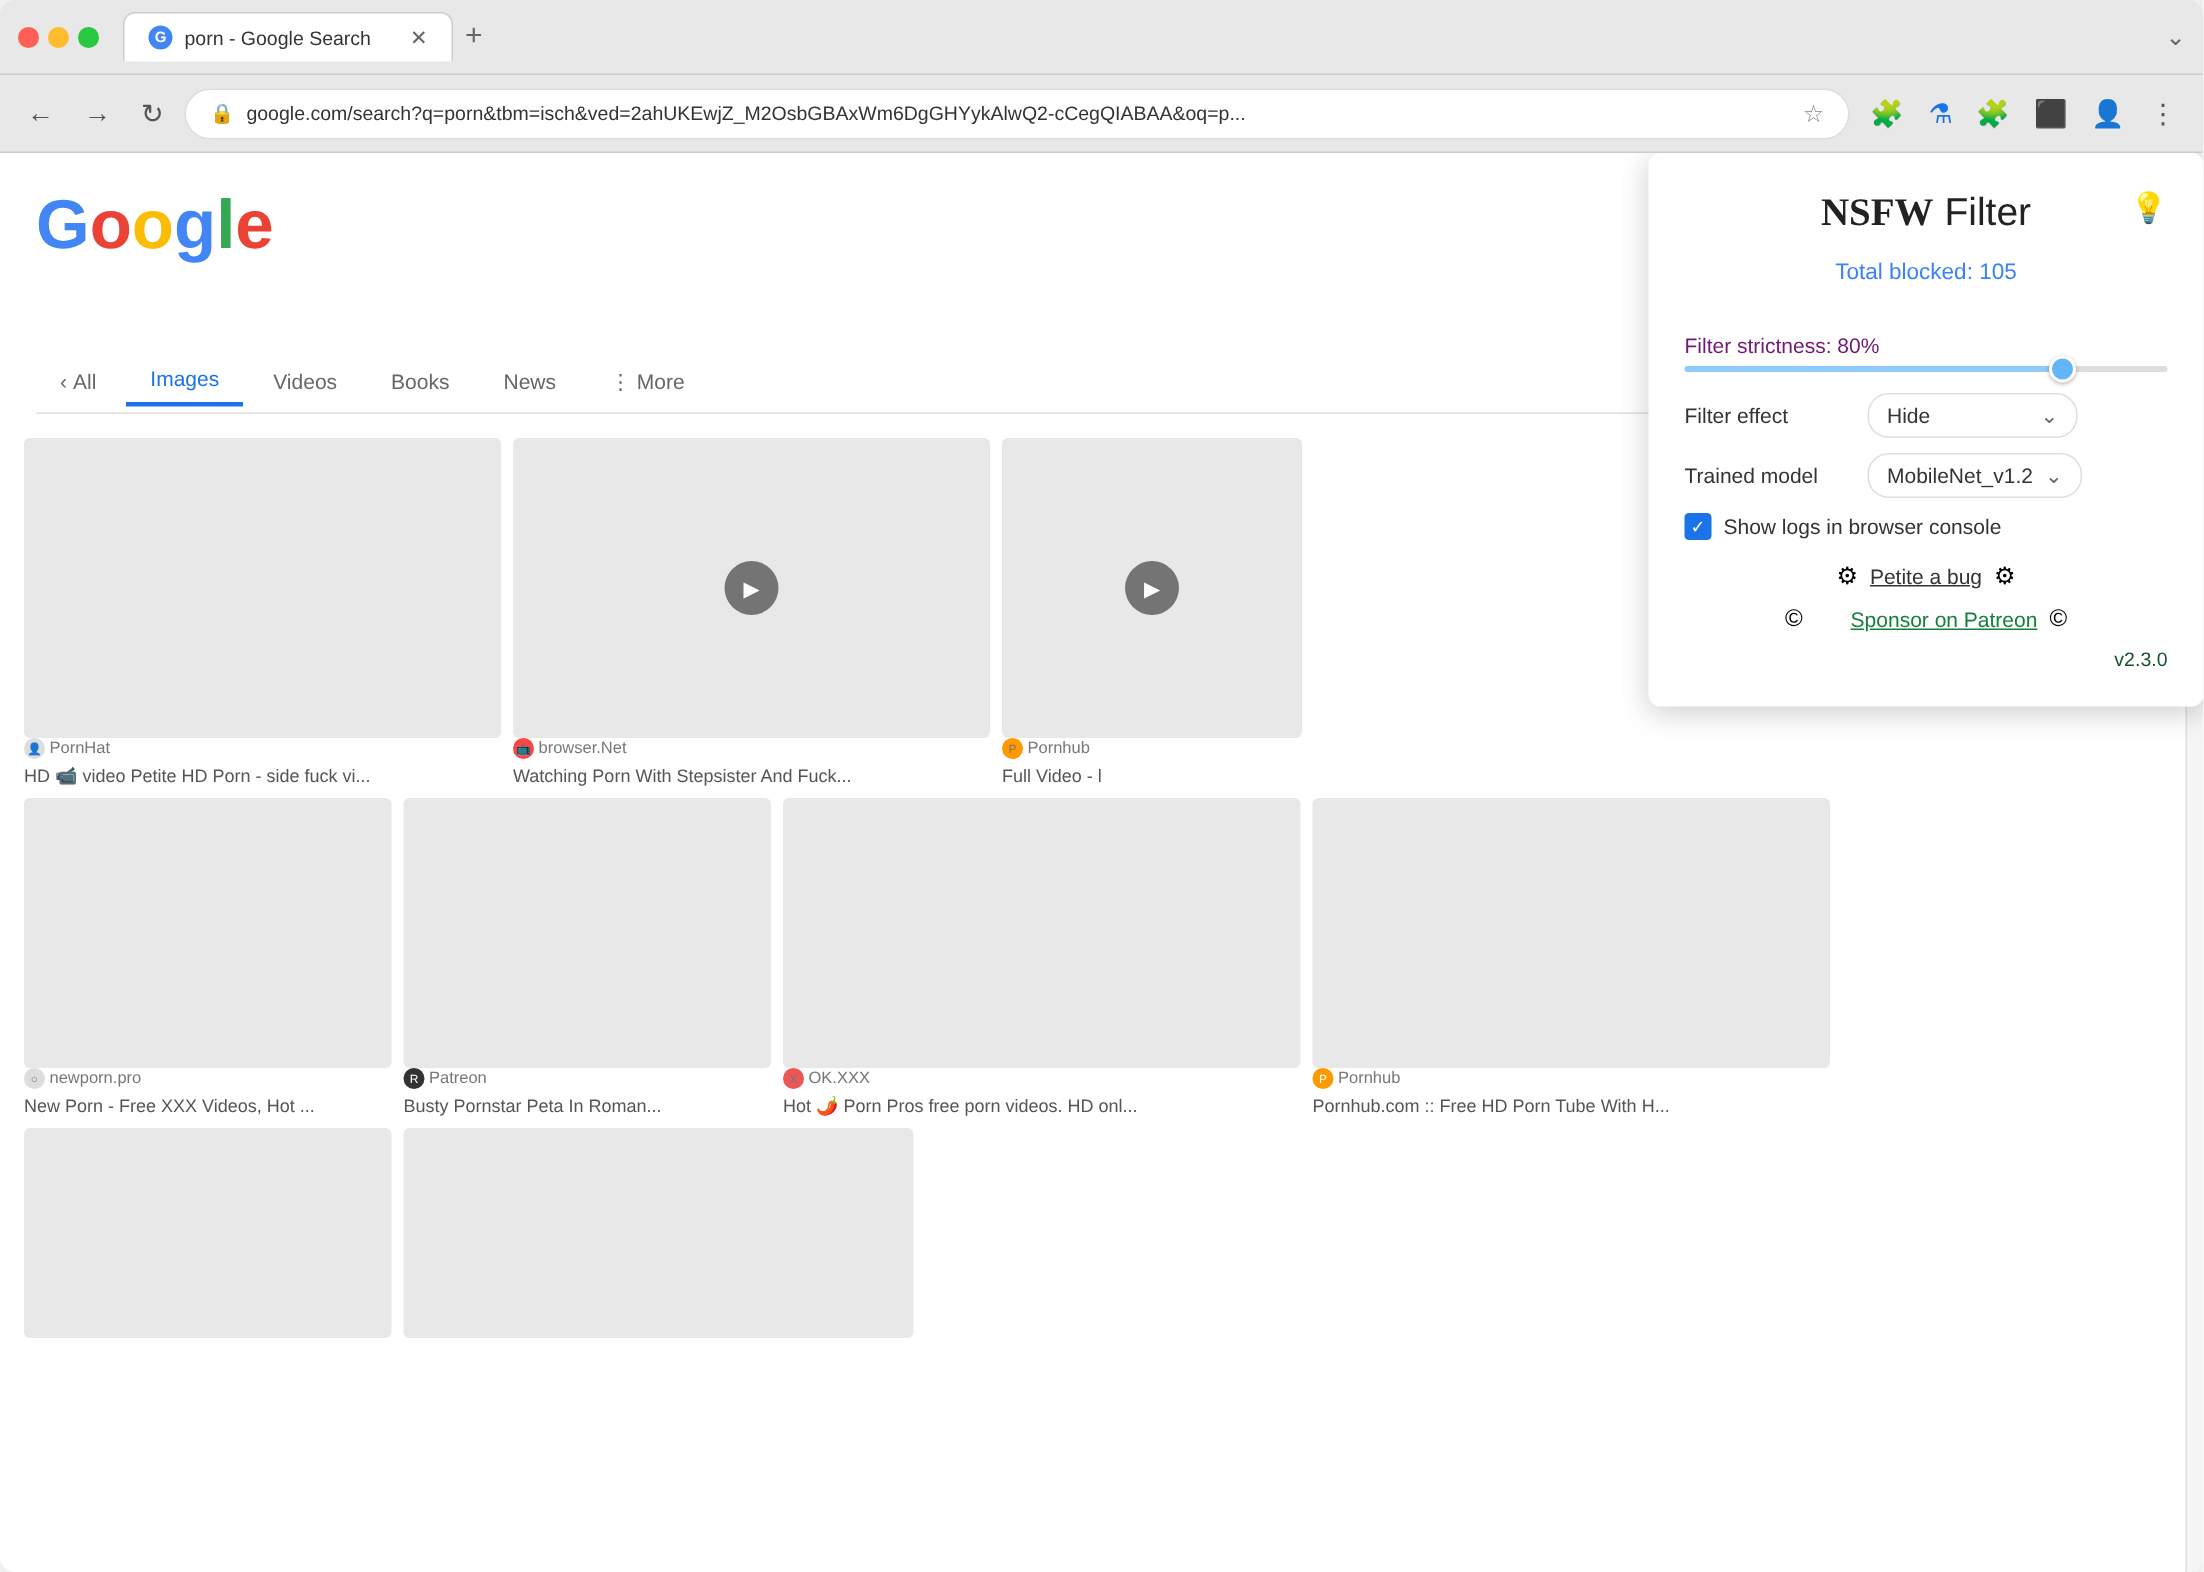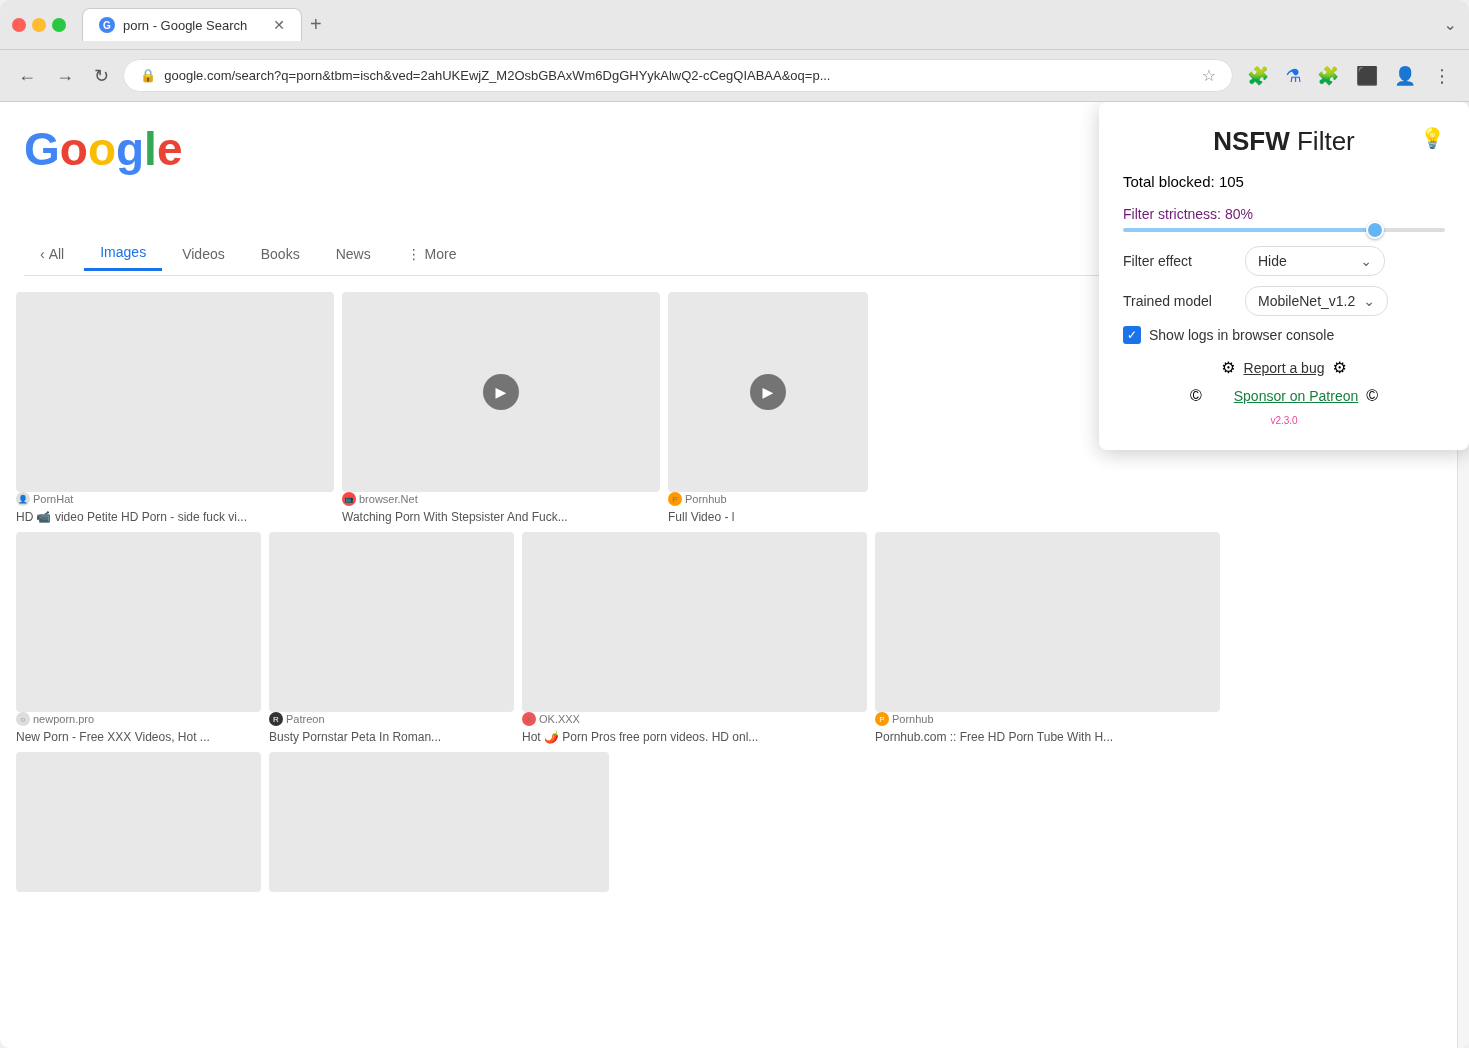--- a/index.html
+++ b/index.html
@@ -54,24 +54,24 @@
     .row1 { display: flex; gap: 8px; padding: 16px 16px 0; }
     .row2 { display: flex; gap: 8px; padding: 8px 16px 0; }
     .row3 { display: flex; gap: 8px; padding: 8px 16px 0; }
 
     .img-block { flex-shrink: 0; }
 
     
     .nsfw-popup { position: absolute; top: 0; right: 0; width: 370px; background: white; border-radius: 8px; box-shadow: 0 4px 20px rgba(0,0,0,0.2); padding: 24px; z-index: 100; }
     .popup-header { display: flex; align-items: center; justify-content: center; gap: 0; margin-bottom: 16px; position: relative; }
     .popup-title { font-size: 26px; text-align: center; color: #222; }
-    .popup-title strong { font-weight: 900; }
+    .popup-title strong { font-weight: 900; font-family: Liberation Serif, serif; }
     .popup-light-icon { position: absolute; right: 0; top: 0; color: #888; font-size: 20px; cursor: pointer; }
 
-    .popup-subtitle { font-size: 15px; color: #000000; margin-bottom: 16px; }
+    .popup-subtitle { text-align: center; font-size: 15px; color: #3b82f6; margin-bottom: 32px; }
 
     .popup-section { margin-bottom: 14px; }
     .popup-label { font-size: 14px; color: #701a75; margin-bottom: 6px; font-weight: 500; }
     .slider-container { display: flex; align-items: center; gap: 8px; }
     .slider { width: 100%; -webkit-appearance: none; height: 4px; border-radius: 2px; background: linear-gradient(to right, #90caf9 0%, #90caf9 80%, #ddd 80%); outline: none; }
     .slider::-webkit-slider-thumb { -webkit-appearance: none; width: 18px; height: 18px; border-radius: 50%; background: #64b5f6; cursor: pointer; border: 2px solid white; box-shadow: 0 1px 3px rgba(0,0,0,0.3); }
 
     .select-row { display: flex; align-items: center; gap: 12px; margin-bottom: 10px; }
     .select-label { font-size: 14px; color: #333; min-width: 110px; }
     .custom-select { border: 1px solid #ddd; border-radius: 14px; padding: 6px 12px; font-size: 14px; color: #333; background: white; display: flex; align-items: center; gap: 8px; cursor: pointer; min-width: 140px; }
@@ -84,21 +84,21 @@
     .checkbox-blue { width: 18px; height: 18px; background: #1a73e8; border-radius: 3px; display: flex; align-items: center; justify-content: center; flex-shrink: 0; }
     .checkbox-blue::after { content: '✓'; color: white; font-size: 12px; }
     .checkbox-label { font-size: 14px; color: #333; }
 
     .popup-links { display: flex; align-items: center; justify-content: center; gap: 8px; margin-bottom: 10px; }
     .popup-link { font-size: 14px; color: #333; text-decoration: underline; cursor: pointer; display: flex; align-items: center; gap: 4px; }
 
     .popup-sponsor { display: flex; align-items: center; justify-content: center; gap: 8px; margin-bottom: 10px; }
     .sponsor-link { font-size: 14px; color: #15803d; text-decoration: underline; cursor: pointer; display: flex; align-items: center; gap: 4px; margin-left: 24px; }
 
-    .popup-version { text-align: center; font-size: 10px; color: #ec4899; }
+    .popup-version { text-align: right; font-size: 13px; color: #14532d; }
 
     
     .right-scrollbar { width: 12px; background: #f5f5f5; border-left: 1px solid #e0e0e0; }
   </style>
 </head>
 <body>
 
 <div class="browser-window">
 
   <div class="title-bar">
@@ -278,21 +278,21 @@
       </div>
 
 
       <div class="checkbox-row">
         <div class="checkbox-blue"></div>
         <span class="checkbox-label">Show logs in browser console</span>
       </div>
 
       <div class="popup-links">
         <span>⚙</span>
-        <span class="popup-link">Report a bug</span>
+        <span class="popup-link">Petite a bug</span>
         <span>⚙</span>
       </div>
 
       <div class="popup-sponsor">
         <span>©</span>
         <span class="sponsor-link">Sponsor on Patreon</span>
         <span>©</span>
       </div>
 
       <div class="popup-version">v2.3.0</div>

